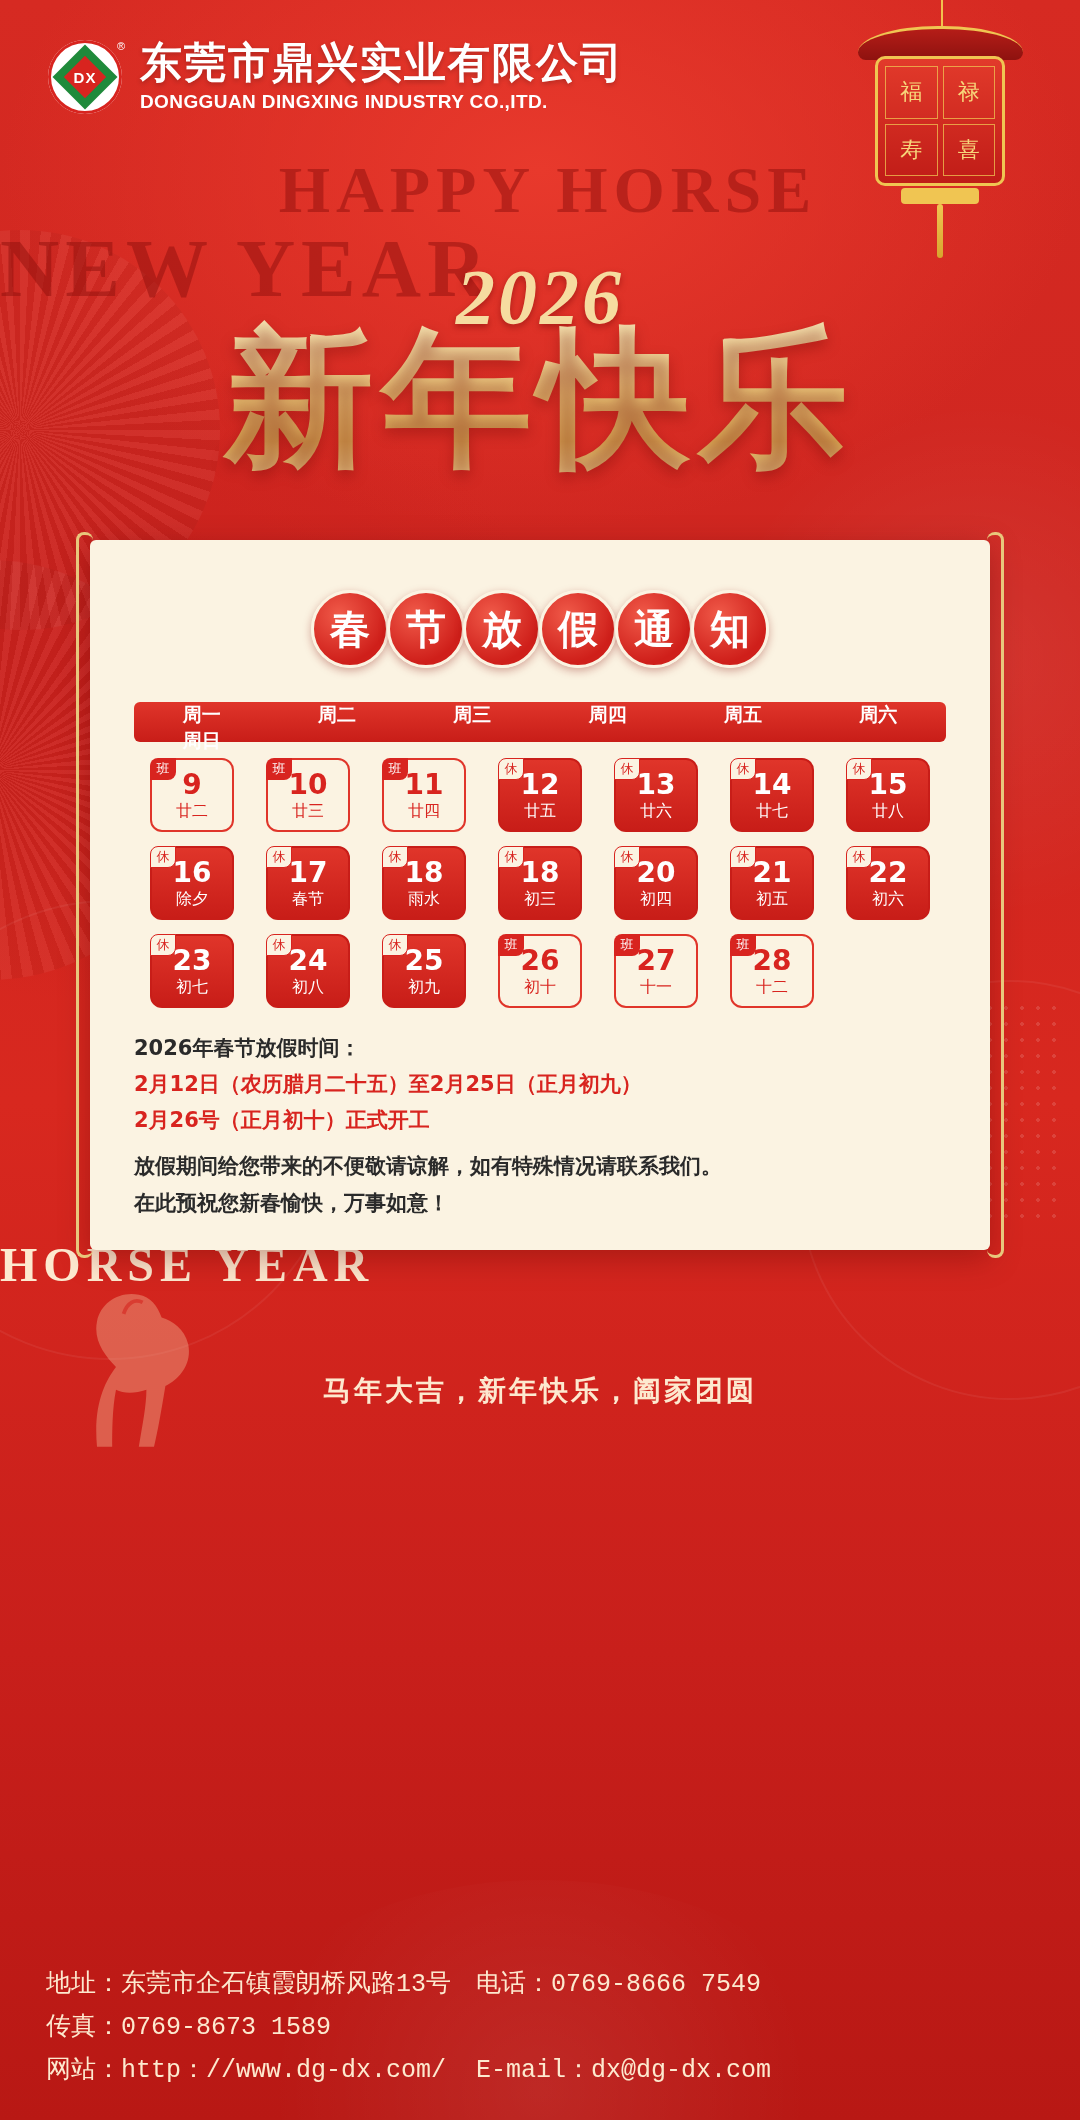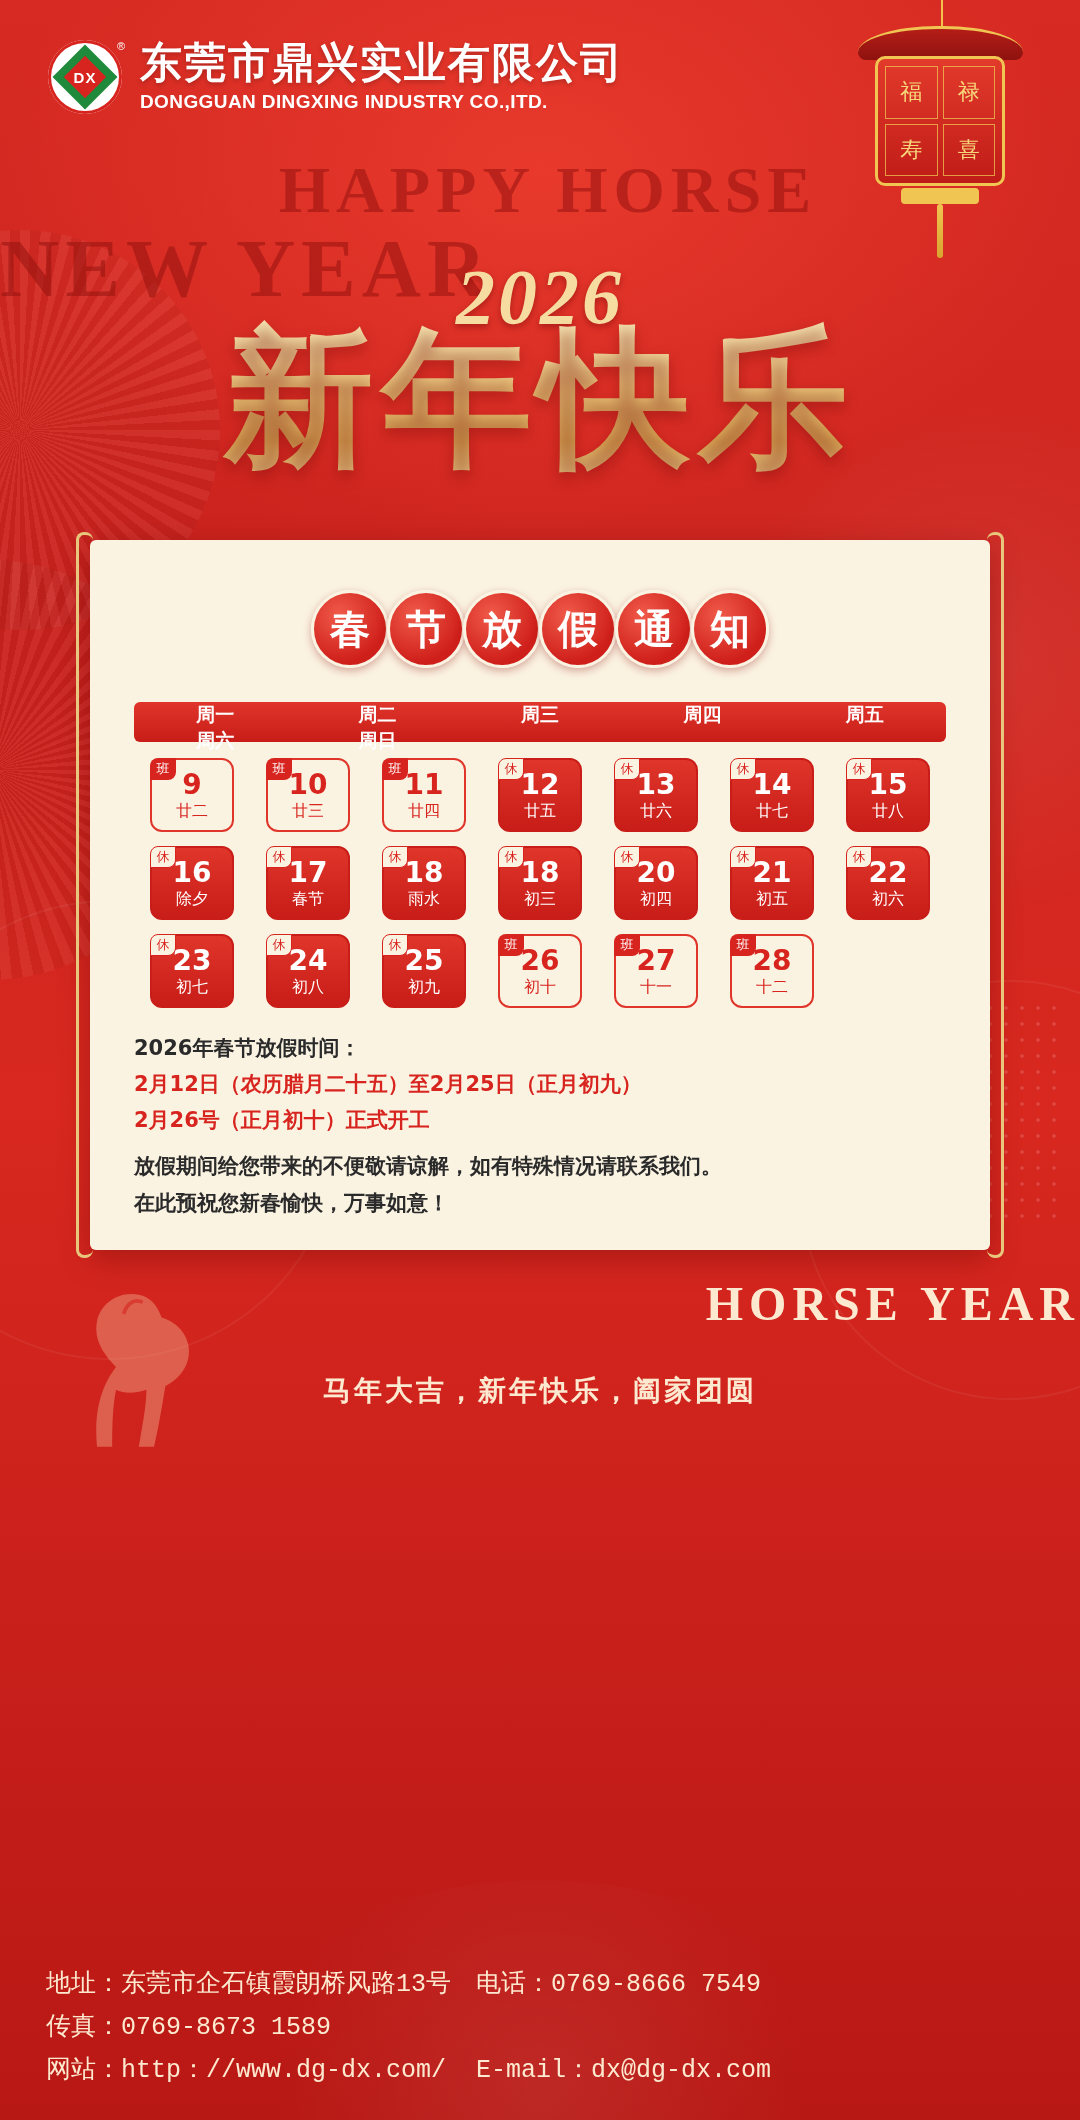--- a/index.html
+++ b/index.html
@@ -159,21 +159,21 @@
     font-size: 40px; font-weight: 700; color: #fff;
     margin-left: -6px;
   }
   .bubble:first-child { margin-left: 0; }
 
   
   .week-row {
     margin-top: 34px;
     background: linear-gradient(180deg,#e0352a,#c81d18);
     border-radius: 6px;
-    display: grid; grid-template-columns: repeat(5,1fr);
+    display: grid; grid-template-columns: repeat(6,1fr);
     height: 40px; align-items: center;
   }
   .week-cell { text-align:center; color:#fff; font-size: 19px; font-family:"DejaVu Sans",sans-serif; font-weight:600;}
 
   
   .cal { margin-top: 16px; display: grid; grid-template-columns: repeat(7,1fr); row-gap: 14px; }
   .day-wrap { display:flex; justify-content:center; }
   .day {
     position: relative; width: 84px; height: 74px; border-radius: 12px;
     display:flex; flex-direction: column; align-items:center; justify-content:center;
@@ -195,21 +195,21 @@
   .tag.x { background:#fbf3e2; color:#d8241f; border:1px solid #d8241f;}
 
   
   .notice { margin-top: 26px; font-family:"DejaVu Sans", sans-serif; }
   .notice .h { font-size: 21px; font-weight: 700; color:#2a2a2a; }
   .notice .red { font-size: 21px; font-weight: 700; color:#d8241f; margin-top: 8px; }
   .notice .p { font-size: 21px; font-weight: 600; color:#2a2a2a; margin-top: 16px; line-height: 1.55; }
 
   
   .horse-en {
-    position: absolute; top: 1276px; left:0; width: 100%; text-align:right;
+    position: absolute; top: 1237px; left:0; width: 100%; text-align:left;
     font-family:"Liberation Serif", serif; font-size: 48px; font-weight: 700;
     letter-spacing: 6px; color: #fde9cf; z-index: 5;
   }
   .horse-cn {
     position: absolute; top: 1372px; left:0; width: 100%; text-align:center;
     font-family:"DejaVu Sans", sans-serif; font-size: 28px; font-weight: 700;
     letter-spacing: 3px; color: #fde9cf; z-index: 5;
   }
   .horse-art {
     position: absolute; left: 40px; top: 1272px; width: 190px; height: 190px; z-index: 4;

